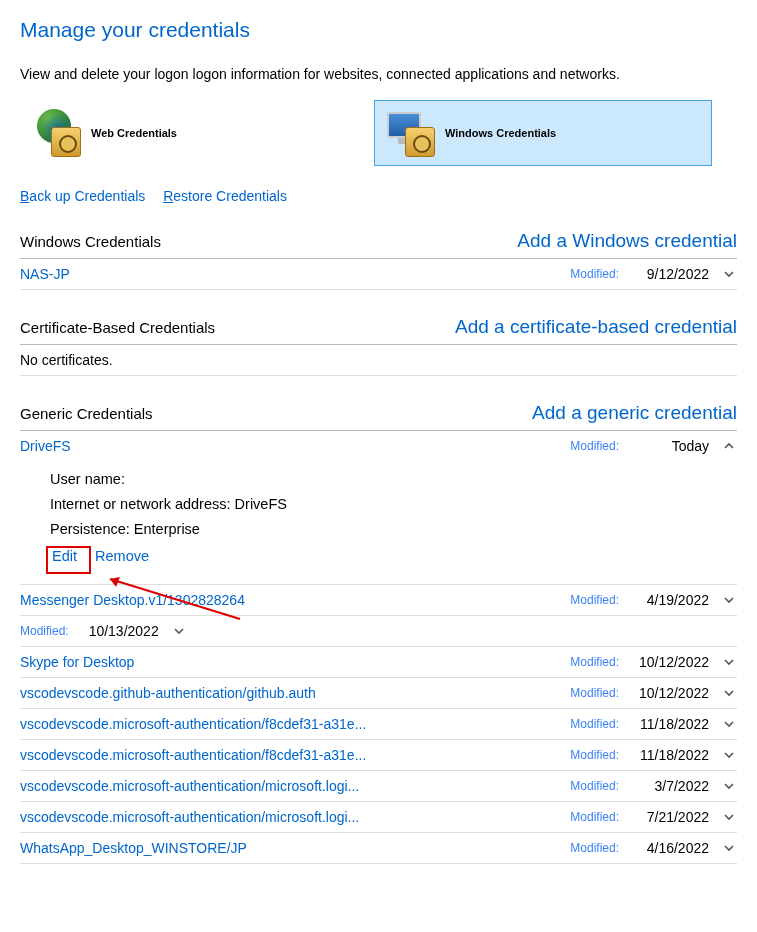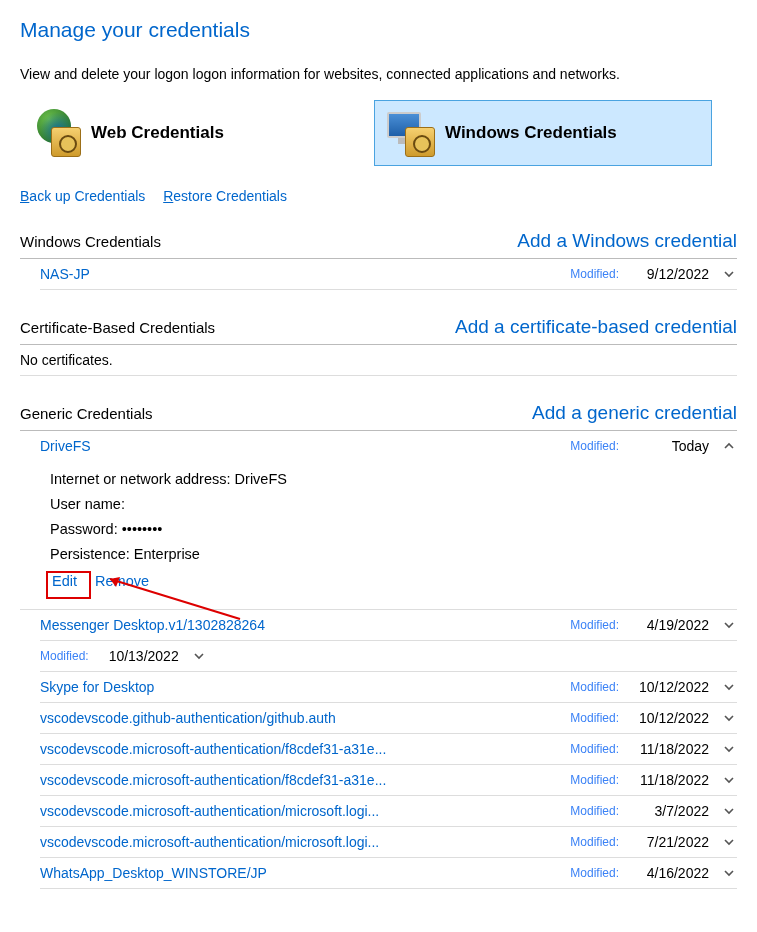--- a/index.html
+++ b/index.html
@@ -5,38 +5,38 @@
     * { margin: 0; padding: 0; box-sizing: border-box; font-family: 'Segoe UI', Tahoma, sans-serif; }
     body { background: #fff; width: 757px; padding: 18px 20px; color: #000; font-size: 14px; }
 
     .page-title { color: #0066cc; font-size: 21px; font-weight: 400; margin-bottom: 24px; }
     .page-desc { color: #000; font-size: 14px; margin-bottom: 18px; }
 
     .tiles { display: flex; gap: 16px; margin-bottom: 22px; }
     .tile { flex: 0 0 338px; height: 66px; border: 1px solid transparent; display: flex; align-items: center; padding: 0 12px; cursor: pointer; }
     .tile.selected { background: #cce8ff; border: 1px solid #4aa3e0; }
     .tile-icon { width: 48px; height: 48px; margin-right: 10px; position: relative; flex-shrink: 0; }
-    .tile-label { font-size: 17px; font-weight: 700; color: #000; }
+    .tile-label { font-size: 11px; font-weight: 700; color: #000; }
 
     .globe { position: absolute; width: 34px; height: 34px; top: 0; left: 4px; background: radial-gradient(circle at 35% 30%, #6cc04a 0%, #2d7a2d 70%); border-radius: 50%; }
     .globe::after { content:''; position:absolute; width:34px; height:34px; border-radius:50%; background: radial-gradient(ellipse at 60% 60%, rgba(0,90,180,0.7) 0%, rgba(0,60,140,0) 60%); }
     .safe { position: absolute; width: 30px; height: 30px; bottom: 0; right: 0; background: linear-gradient(#f6d070, #cf9b2c); border: 1px solid #9c6f18; border-radius: 3px; }
     .safe::after { content:''; position:absolute; top:50%; left:50%; width:14px; height:14px; margin:-7px 0 0 -7px; border: 2px solid #6a4a10; border-radius:50%; background: #e7c25a; }
     .monitor { position: absolute; width: 34px; height: 26px; top: 3px; left: 0; background: linear-gradient(#4a8fd6, #1e5fa8); border: 2px solid #ccc; border-radius: 2px; }
     .monitor::after { content:''; position:absolute; bottom:-8px; left:50%; width:12px; height:6px; margin-left:-6px; background:#bbb; }
 
     .links-row { margin-bottom: 26px; }
     .links-row a { color: #0066cc; text-decoration: none; font-size: 14px; margin-right: 14px; }
     .underline-letter { text-decoration: underline; }
 
     .section-header { display: flex; justify-content: space-between; align-items: baseline; border-bottom: 1px solid #bbb; padding-bottom: 6px; margin-top: 18px; }
     .section-title { font-size: 15px; color: #000; }
     .section-add { color: #0066cc; font-size: 19px; cursor: pointer; }
 
-    .row { display: flex; align-items: center; border-bottom: 1px solid #ddd; padding: 7px 0; margin-left: 20px; }
+    .row { display: flex; align-items: center; border-bottom: 1px solid #ddd; padding: 7px 0; }
     .row-name { flex: 1; color: #0066cc; font-size: 14px; cursor: pointer; white-space: nowrap; overflow: hidden; text-overflow: ellipsis; }
     .row-mod-label { color: #3b82f6; font-size: 12px; margin-right: 6px; }
     .row-mod-val { color: #000; font-size: 14px; width: 84px; text-align: right; margin-right: 12px; }
     .chev { width: 16px; height: 16px; display: flex; align-items: center; justify-content: center; cursor: pointer; color: #444; }
     .chev svg { width: 12px; height: 12px; stroke: #555; stroke-width: 1.6; fill: none; }
 
     .plain-row { border-bottom: 1px solid #ddd; padding: 7px 0; font-size: 14px; color: #000; }
 
     .details { padding: 10px 0 10px 30px; border-bottom: 1px solid #ddd; font-size: 14.5px; }
     .details .line { margin-bottom: 9px; }
@@ -106,23 +106,22 @@
   <span class="row-name">DriveFS</span>
   <span class="row-mod-label">Modified:</span>
   <span class="row-mod-val">Today</span>
   <span class="chev">
     <svg viewBox="0 0 12 12">
         <polyline points="2,8 6,4 10,8"></polyline>
       </svg>
   </span>
 </div>
 <div class="details" style="position:relative">
+  <div class="line"><span>User name:</span><span></span></div>
   <div class="line"><span>Internet or network address:  </span><span>DriveFS</span></div>
-  <div class="line"><span>User name:</span><span></span></div>
-  <div class="line"><span>Password:  </span><span>••••••••</span></div>
   <div class="line"><span>Persistence:  </span><span>Enterprise</span></div>
   <div class="actions">
     <span class="edit-box"><a>Edit</a></span>
     <a>Remove</a>
   </div>
   <svg class="annot-arrow" width="160" height="60" style="left:70px; top:108px;">
     <line x1="150" y1="50" x2="20" y2="10" stroke="#d00" stroke-width="2"></line>
     <polygon points="20,10 30,8 26,18" fill="#d00"></polygon>
   </svg>
 </div>

